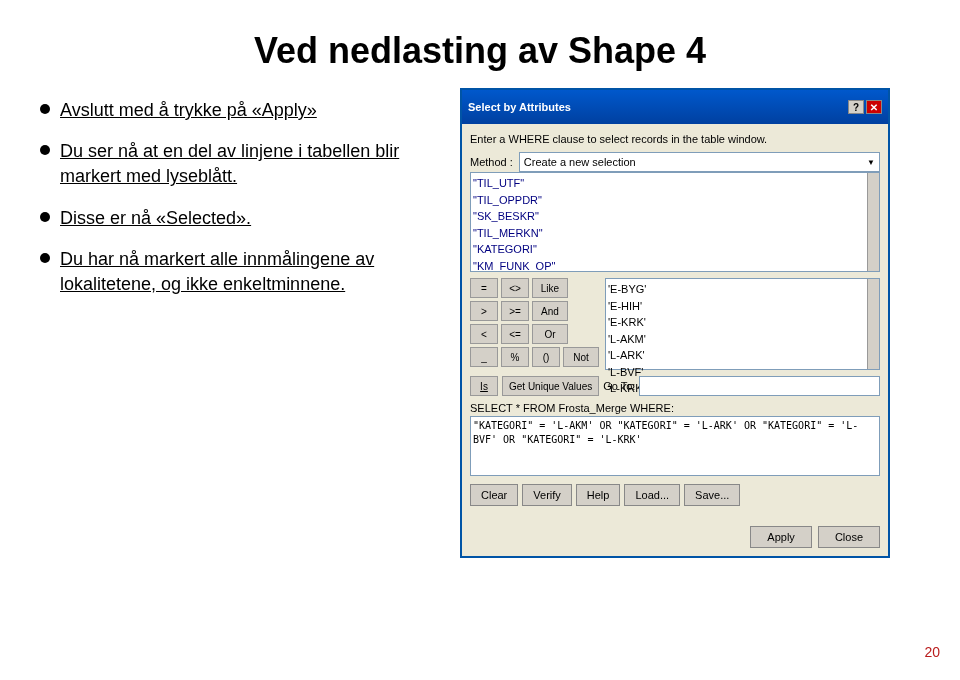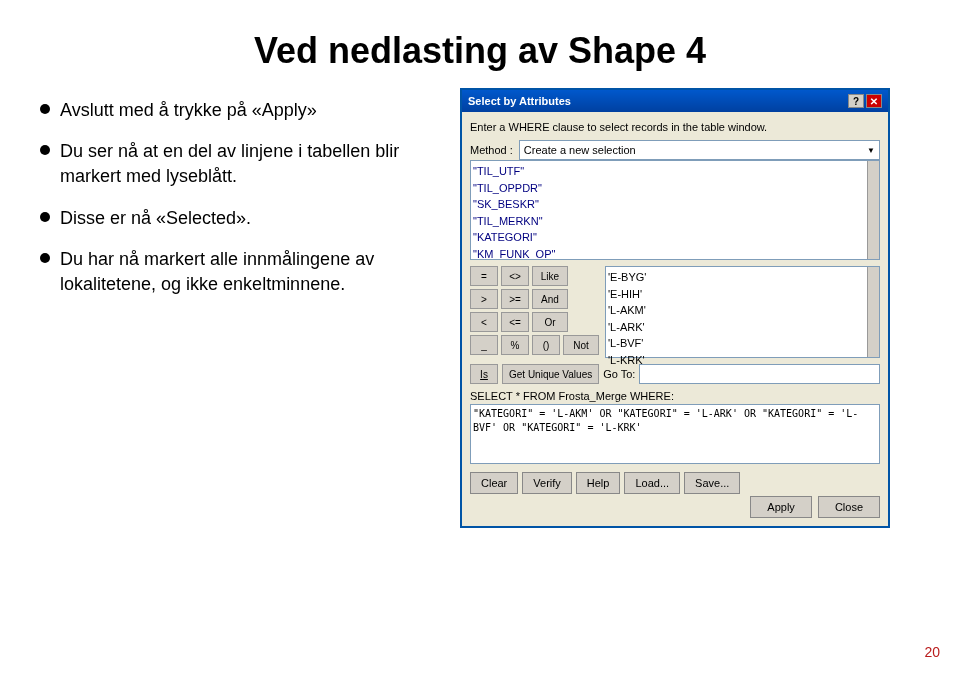--- a/index.html
+++ b/index.html
@@ -59,20 +59,21 @@
       height: 10px;
       background: #000000;
       border-radius: 50%;
       margin-top: 6px;
       margin-right: 10px;
       flex-shrink: 0;
     }
 
     .bullet-text {
       flex: 1;
+      text-decoration: underline;
     }
 
     
     .dialog-column {
       flex: 0 0 430px;
     }
 
     
     .dialog {
       border: 2px solid #0054a6;
@@ -81,21 +82,21 @@
       font-size: 11px;
     }
 
     .dialog-titlebar {
       background: linear-gradient(to bottom, #0058cc, #0040a0);
       color: white;
       padding: 3px 6px;
       display: flex;
       align-items: center;
       justify-content: space-between;
-      height: 22px;
+      height: 34px;
     }
 
     .dialog-title {
       font-size: 11px;
       font-weight: bold;
       color: white;
     }
 
     .dialog-controls {
       display: flex;
@@ -266,21 +267,21 @@
       font-family: monospace;
       color: #000;
       line-height: 1.4;
     }
 
     
     .bottom-btns {
       display: flex;
       justify-content: space-between;
       align-items: center;
-      margin-bottom: 2px;
+      margin-bottom: 20px;
     }
 
     .bottom-btn-group {
       display: flex;
       gap: 4px;
     }
 
     .bottom-btn {
       height: 22px;
       border: 1px solid #888;
@@ -448,20 +449,21 @@
                 <div class="op-btn">%</div>
                 <div class="op-btn">()</div>
                 <div class="conn-btn">Not</div>
               </div>
             </div>
 
             <div class="values-with-scroll">
               <div class="values-inner" id="values-list">
                   <div style="cursor: pointer;">'E-BYG'</div>
                   <div style="cursor: pointer;">'E-HIH'</div>
+                  <div style="cursor: pointer;">'E-KRK'</div>
                   <div style="cursor: pointer;">'L-AKM'</div>
                   <div style="cursor: pointer;">'L-ARK'</div>
                   <div style="cursor: pointer;">'L-BVF'</div>
                   <div style="cursor: pointer;">'L-KRK'</div>
                 </div>
               <div class="scrollbar-stub"></div>
             </div>
 
           </div>
 

